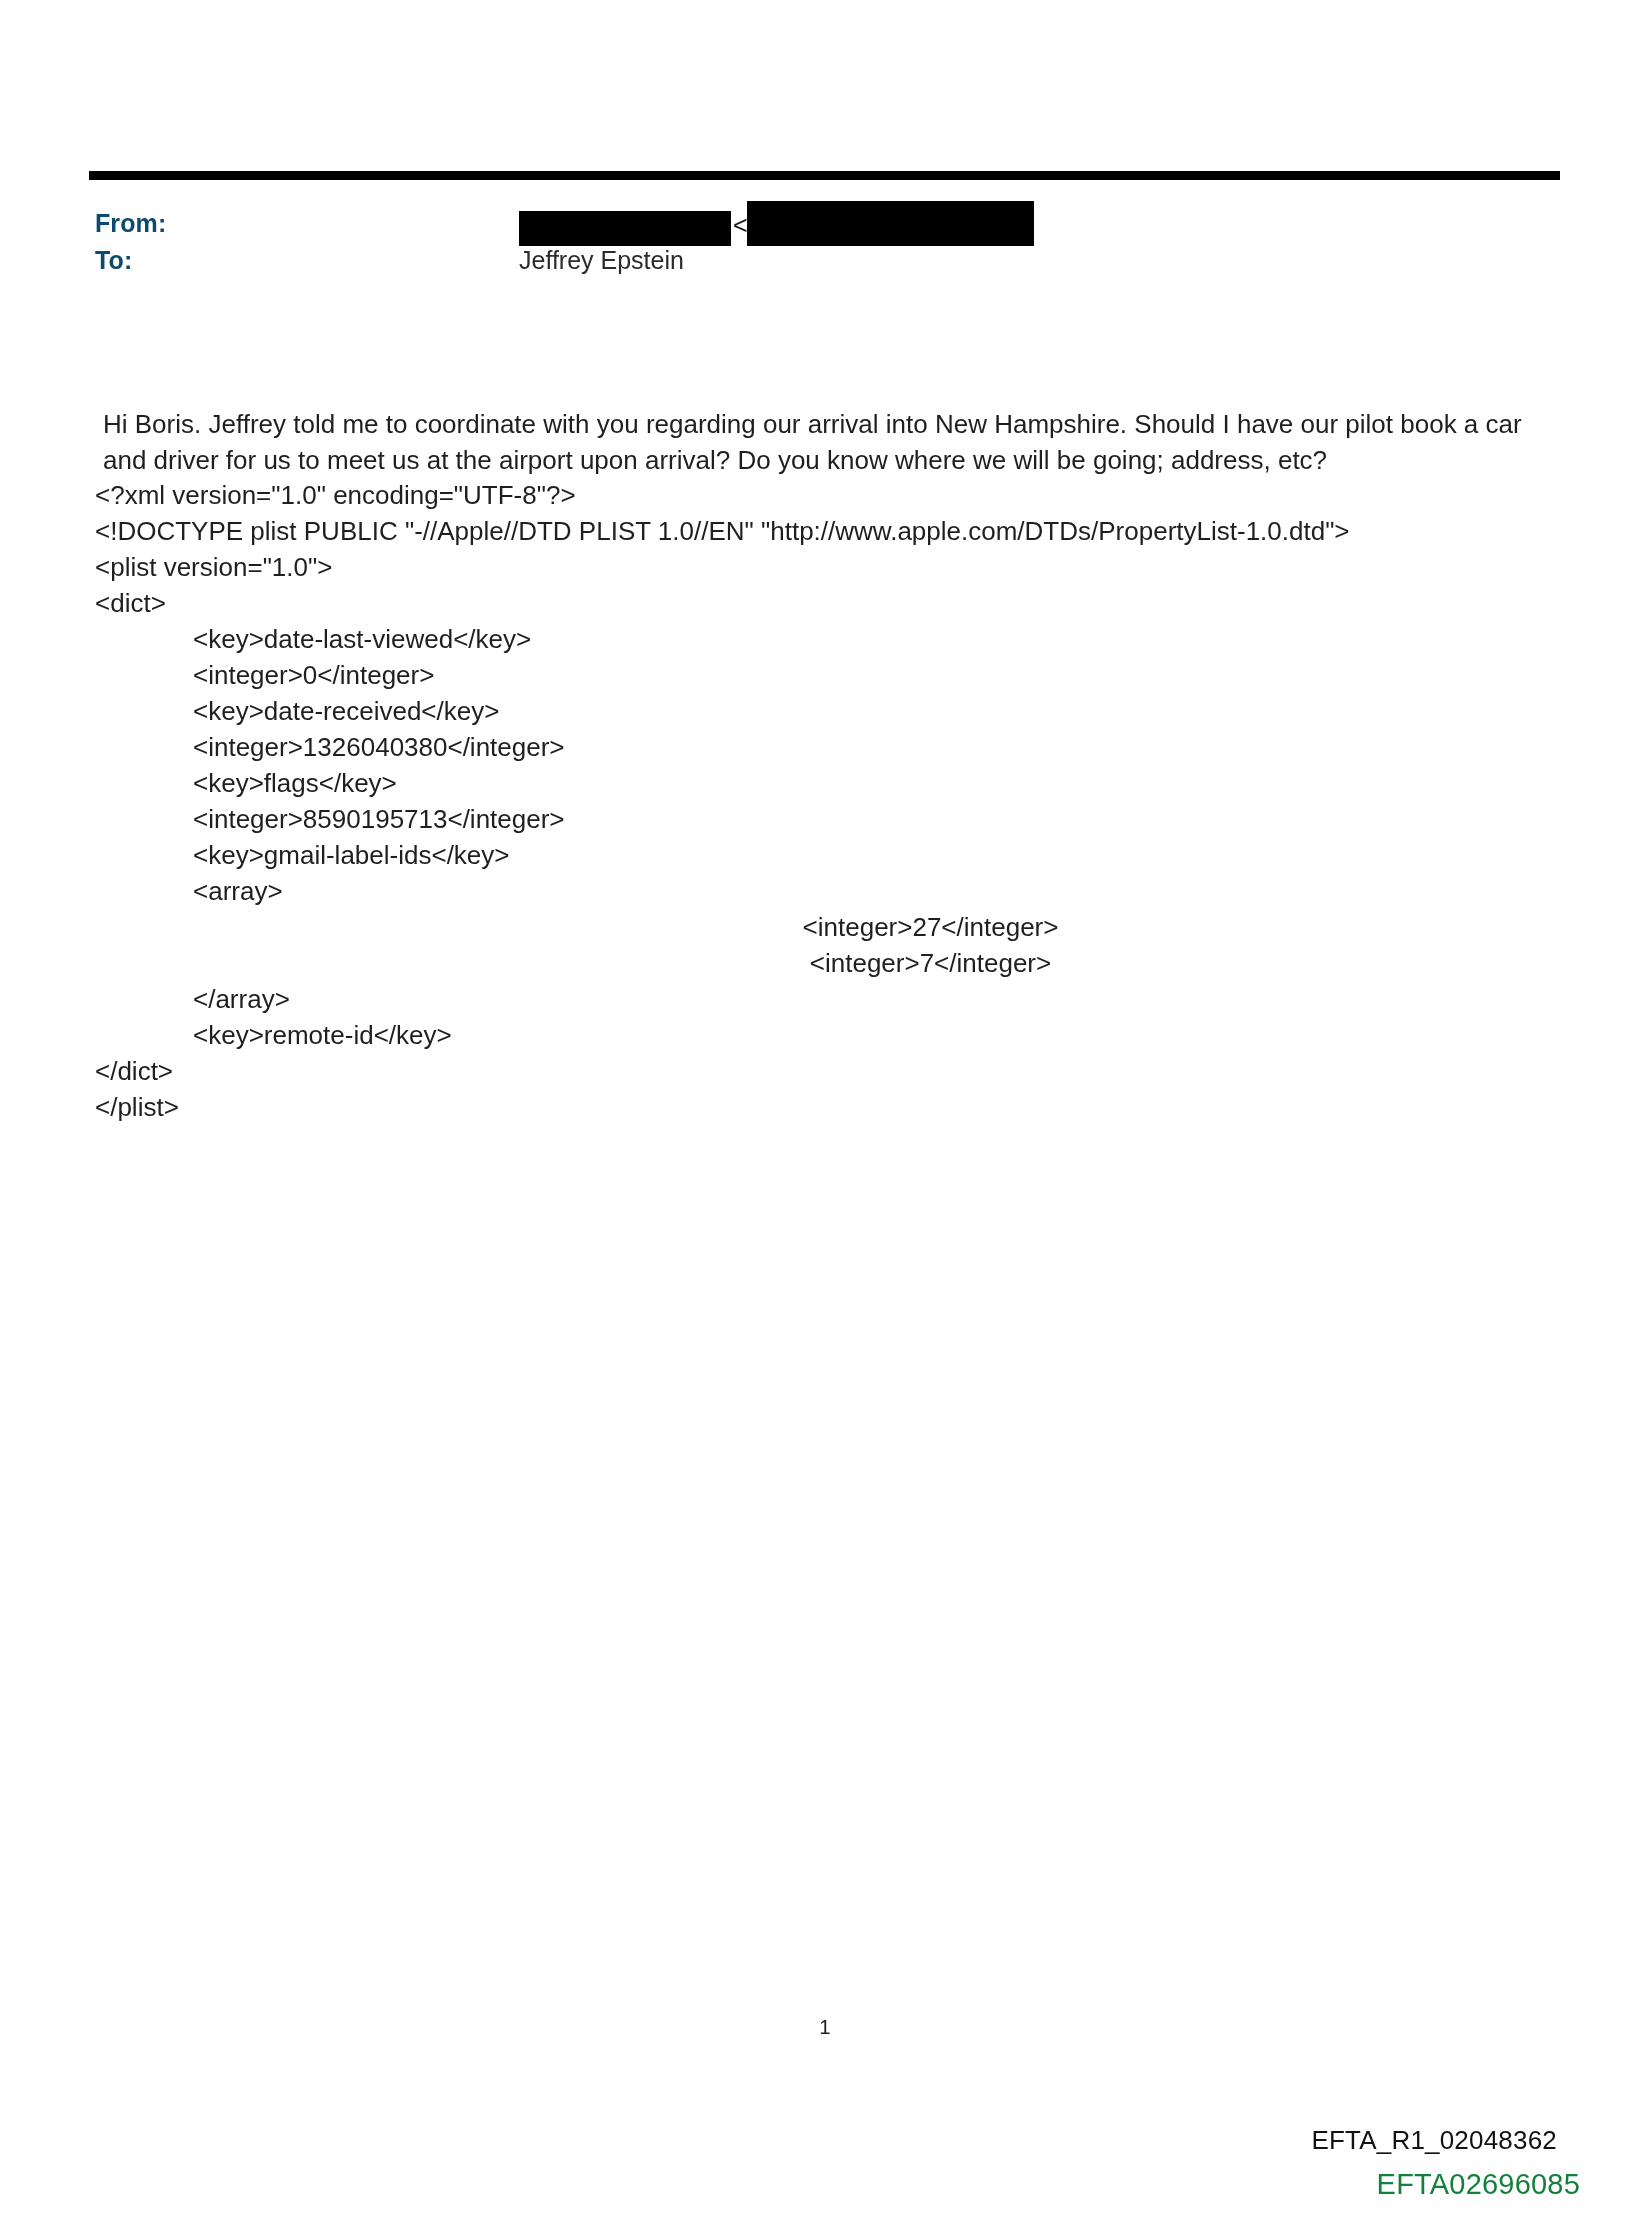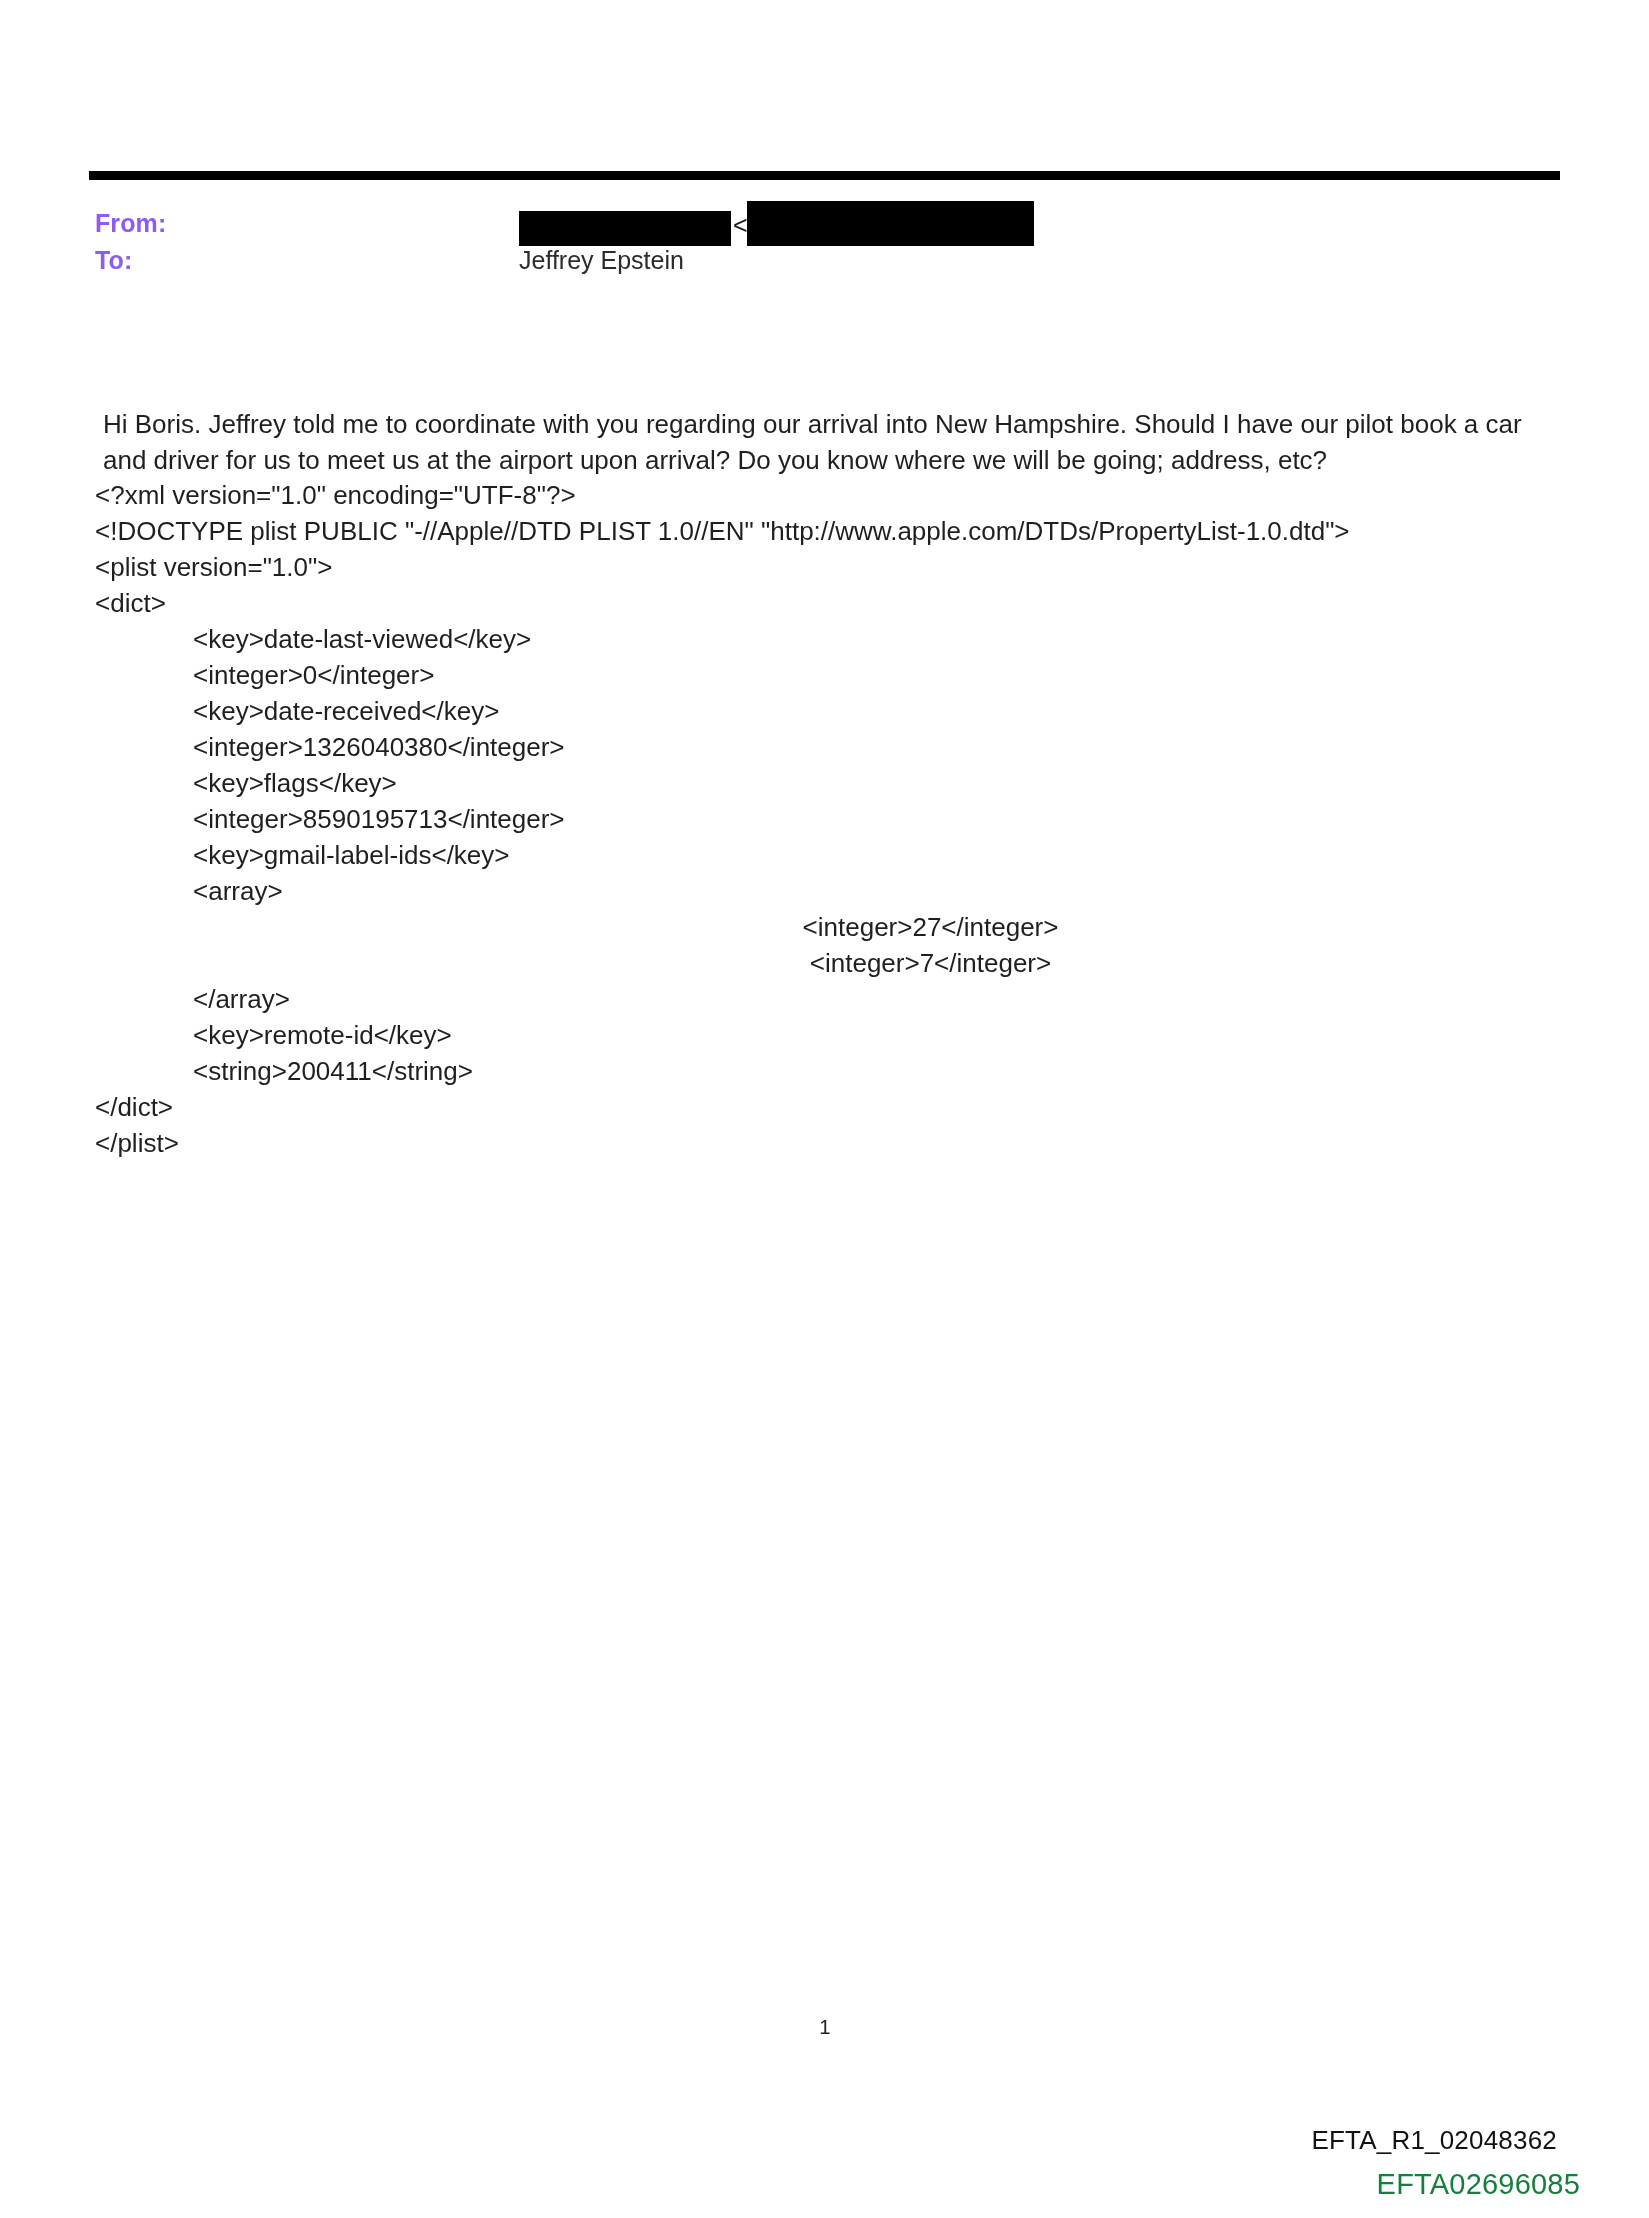--- a/index.html
+++ b/index.html
@@ -41,21 +41,21 @@
     position: relative;
     height: 37px;
   }
   .hdr-label {
     position: absolute;
     left: 0;
     top: 0;
     font-size: 25px;
     font-weight: bold;
     letter-spacing: 0.1px;
-    color: #8b5cf6;
+    color: #0c4a6e;
   }
   .hdr-value {
     position: absolute;
     left: 424px;
     top: 0;
     font-size: 25px;
     color: #2b2b2b;
     white-space: nowrap;
   }
 
@@ -181,21 +181,20 @@
       <div class="code-line indent-1">&lt;key&gt;date-received&lt;/key&gt;</div>
       <div class="code-line indent-1">&lt;integer&gt;1326040380&lt;/integer&gt;</div>
       <div class="code-line indent-1">&lt;key&gt;flags&lt;/key&gt;</div>
       <div class="code-line indent-1">&lt;integer&gt;8590195713&lt;/integer&gt;</div>
       <div class="code-line indent-1">&lt;key&gt;gmail-label-ids&lt;/key&gt;</div>
       <div class="code-line indent-1">&lt;array&gt;</div>
       <div class="code-line indent-2">&lt;integer&gt;27&lt;/integer&gt;</div>
       <div class="code-line indent-2">&lt;integer&gt;7&lt;/integer&gt;</div>
       <div class="code-line indent-1">&lt;/array&gt;</div>
       <div class="code-line indent-1">&lt;key&gt;remote-id&lt;/key&gt;</div>
-      <div class="code-line indent-1">&lt;string&gt;200411&lt;/string&gt;</div>
       <div class="code-line indent-0">&lt;/dict&gt;</div>
       <div class="code-line indent-0">&lt;/plist&gt;</div>
     </div>
 
   <div class="page-number">1</div>
   <div class="bates-1">EFTA_R1_02048362</div>
   <div class="bates-2">EFTA02696085</div>
 
 </div>
 

